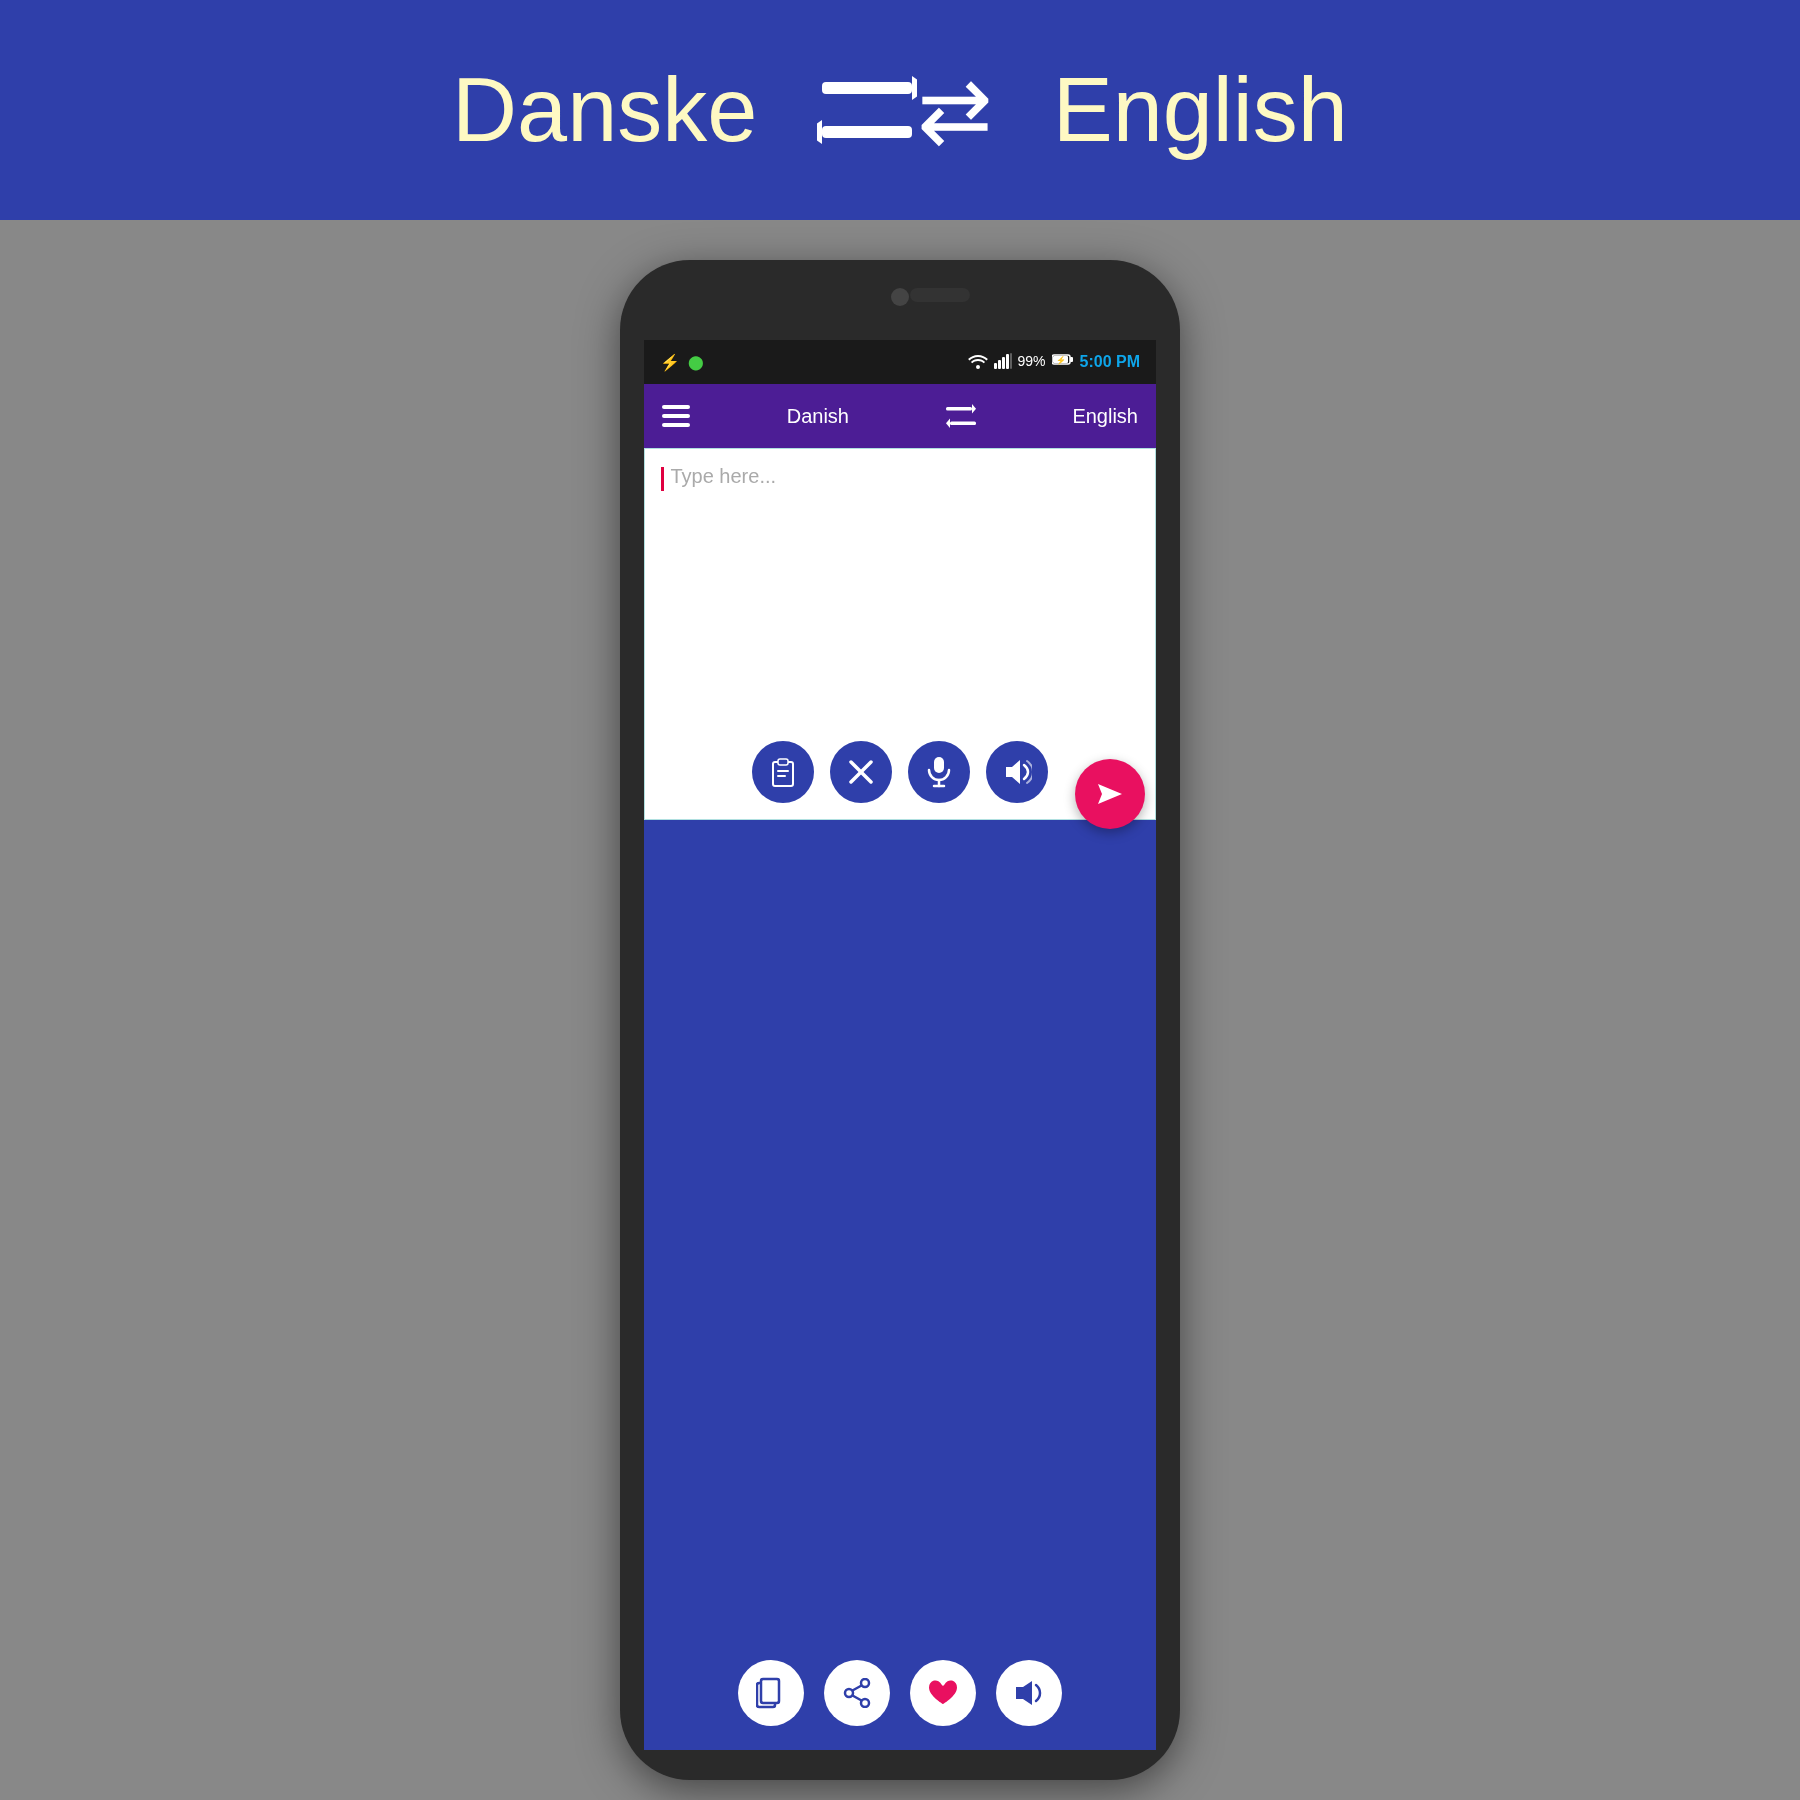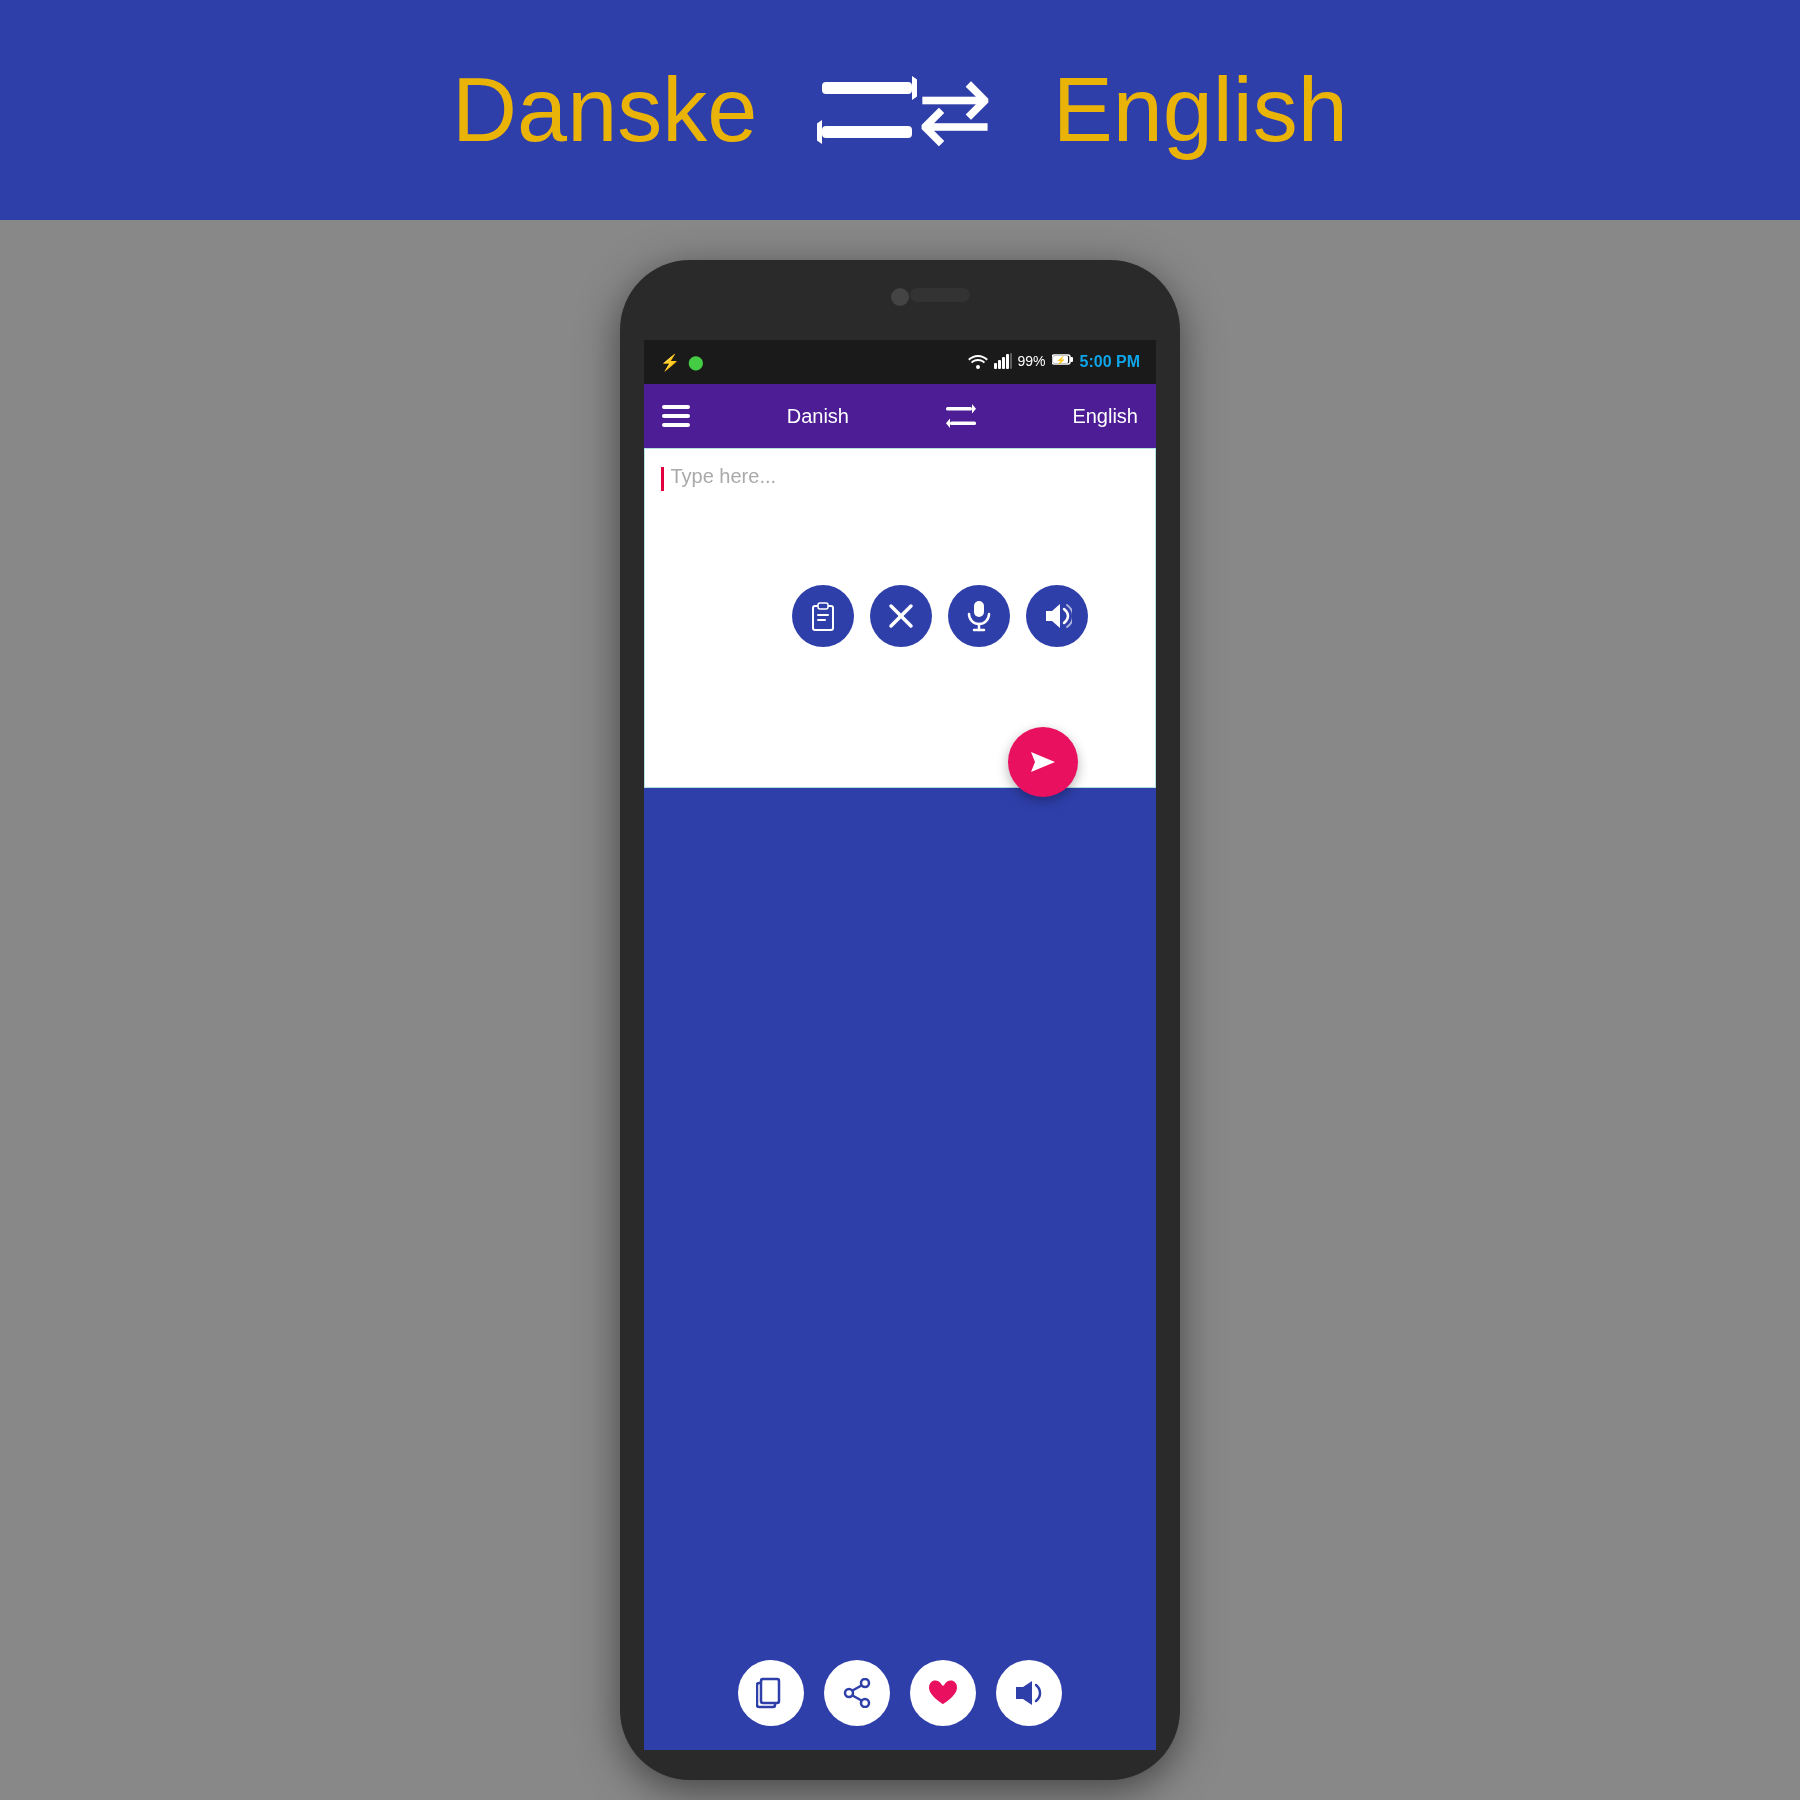--- a/index.html
+++ b/index.html
@@ -21,21 +21,21 @@
       background-color: #2f3faa;
       height: 220px;
       display: flex;
       align-items: center;
       justify-content: center;
       gap: 60px;
       flex-shrink: 0;
     }
 
     .banner-lang {
-      color: #eab308;
+      color: #fef9c3;
       font-size: 90px;
       font-weight: 400;
     }
 
     .banner-swap-icon {
       color: white;
       font-size: 90px;
       display: flex;
       align-items: center;
     }
@@ -177,21 +177,21 @@
 
     
     .input-area {
       background: white;
       width: 100%;
       flex: 0 0 auto;
       min-height: 340px;
       border: 1.5px solid #b0e0e0;
       position: relative;
       display: flex;
-      flex-direction: row;
+      flex-direction: column;
     }
 
     .text-cursor {
       display: inline-block;
       width: 3px;
       height: 24px;
       background: #e00040;
       vertical-align: middle;
       margin-right: 2px;
     }

